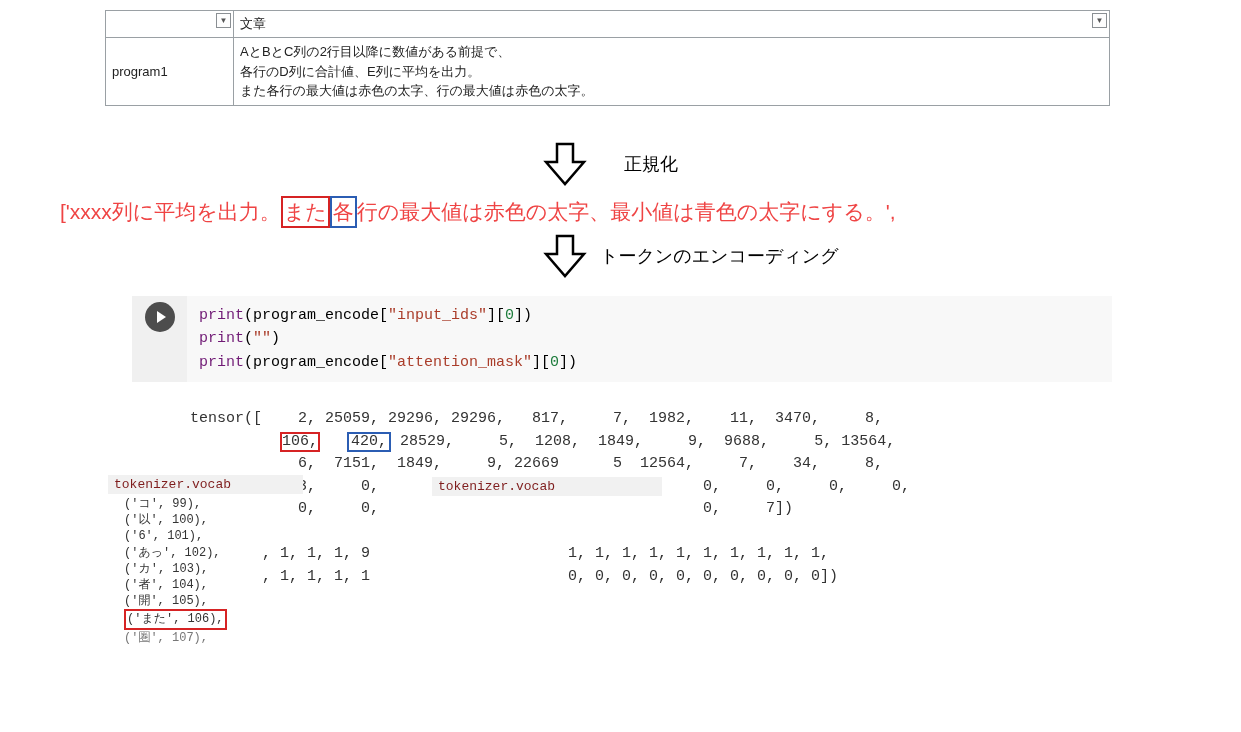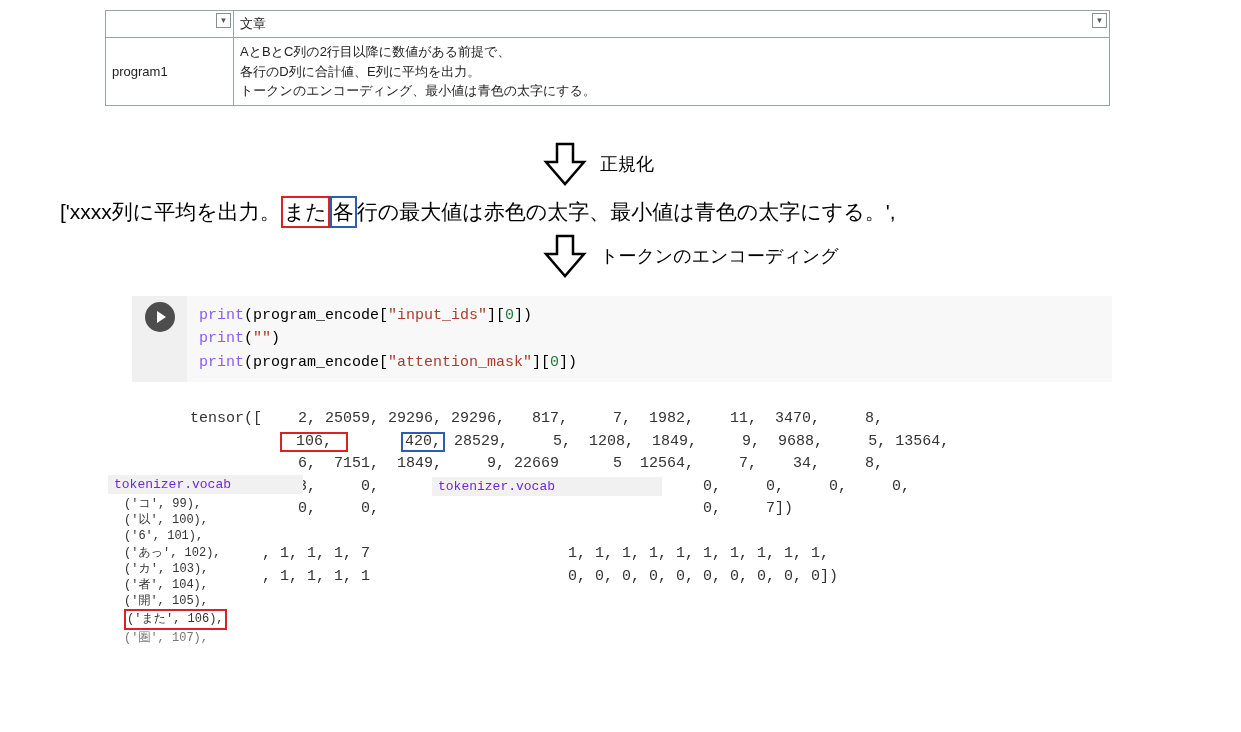--- a/index.html
+++ b/index.html
@@ -57,31 +57,31 @@
     color: #222;
   }
   .body-right { line-height: 1.5; margin-top: 22px; }
 
   .arrow-down {
     position: absolute;
     left: 540px;
   }
   .arrow-down.a1 { top: 142px; }
   .arrow-down.a2 { top: 234px; }
-  .arrow1-label { position: absolute; left: 600px; top: 152px; font-size: 18px; }
+  .arrow1-label { position: absolute; left: 624px; top: 152px; font-size: 18px; }
   .arrow2-label { position: absolute; left: 600px; top: 244px; font-size: 18px; font-family: Liberation Mono, monospace; }
 
   .arrow-svg { width: 50px; height: 44px; }
 
   .norm-line {
     position: absolute;
     left: 60px;
     top: 196px;
     font-size: 21px;
-    color: #000000;
+    color: #ef4444;
     white-space: nowrap;
   }
   .box-red { border: 2.5px solid #d62324; padding: 0 1px; display: inline-block; }
   .box-blue { border: 2.5px solid #2b5db3; padding: 0 1px; display: inline-block; }
 
   .code-block {
     position: absolute;
     left: 132px;
     top: 296px;
     width: 980px;
@@ -113,63 +113,62 @@
   .code-pre {
     background: #f8f8f8;
     flex: 1;
     margin: 0;
     padding: 8px 12px;
     font-family: "Consolas", "Courier New", monospace;
     font-size: 15px;
     line-height: 1.55;
     white-space: pre;
   }
-  .tok-fn { color: #8b5cf6; text-align: center; }
+  .tok-fn { color: #701a75; text-align: center; }
   .tok-str { color: #aa3d2a; }
   .tok-num { color: #1b7b3a; }
 
   .tensor-block {
     position: absolute;
     left: 190px;
     top: 408px;
     font-family: "Consolas", "Courier New", monospace;
     font-size: 15px;
     color: #333;
     white-space: pre;
     line-height: 1.5;
   }
   .tensor-block .hl-red {
     border: 2.5px solid #d62324;
     display: inline-block;
-    padding: 0 14px;
+    padding: 0 0;
     line-height: 1.1;
     text-align: right;
   }
   .tensor-block .hl-blue {
     border: 2.5px solid #2b5db3;
     display: inline-block;
     padding: 0 2px;
     line-height: 1.1;
-    margin-left: 26px;
   }
 
   .vocab-overlay {
     position: absolute;
     font-family: "Consolas","Courier New",monospace;
     font-size: 12px;
     color: #333;
     background: transparent;
   }
   .vocab-a { left: 108px; top: 475px; width: 195px; }
   .vocab-b { left: 432px; top: 477px; width: 230px; }
   .vocab-head {
     background: #f1f1f1;
     padding: 2px 6px;
     font-size: 13px;
-    color: #6d28d9;
+    color: #7f1d1d;
   }
   .vocab-list {
     padding: 2px 16px;
     line-height: 1.35;
     white-space: pre;
     font-size: 12px;
   }
   .vocab-list .hl-red-vocab {
     border: 2.5px solid #d62324;
     display: inline-block;
@@ -195,21 +194,21 @@
       <td class="hdr-right">
         <span>文章</span>
         <span class="dd-btn">▼</span>
       </td>
     </tr>
     <tr>
       <td class="body-left">program1</td>
       <td class="body-right">
         <div>AとBとC列の2行目以降に数値がある前提で、</div>
         <div>各行のD列に合計値、E列に平均を出力。</div>
-        <div>トークンのエンコーディング、最小値は青色の太字にする。</div>
+        <div>また各行の最大値は赤色の太字、行の最大値は赤色の太字。</div>
       </td>
     </tr>
   </tbody>
     </table>
 </div>
 
 <div class="arrow-down a1">
   <svg class="arrow-svg" viewBox="0 0 50 44">
     <path d="M17 2 H33 V20 H44 L25 42 L6 20 H17 Z" fill="#ffffff" stroke="#000" stroke-width="2.5"></path>
   </svg>
@@ -237,21 +236,21 @@
 <span class="tok-fn">print</span><span>(</span><span class="tok-str">""</span><span>)</span>
 <span class="tok-fn">print</span><span>(program_encode[</span><span class="tok-str">"attention_mask"</span><span>][</span><span class="tok-num">0</span><span>])</span></pre>
 </div>
 
 <div class="tensor-block"><span>tensor([    2, 25059, 29296, 29296,   817,     7,  1982,    11,  3470,     8,</span>
 <span>          </span><span class="hl-red">106,</span><span>   </span><span class="hl-blue">420,</span><span> 28529,     5,  1208,  1849,     9,  9688,     5, 13564,</span>
 <span>            6,  7151,  1849,     9, 22669      5  12564,     7,    34,     8,</span>
 <span>            3,     0,                                    0,     0,     0,     0,</span>
 <span>            0,     0,                                    0,     7])</span>
 <span></span>
-<span>        , 1, 1, 1, 7                      1, 1, 1, 1, 1, 1, 1, 1, 1, 1,</span>
+<span>        , 1, 1, 1, 9                      1, 1, 1, 1, 1, 1, 1, 1, 1, 1,</span>
 <span>        , 1, 1, 1, 1                      0, 0, 0, 0, 0, 0, 0, 0, 0, 0])</span></div>
 
 <div class="vocab-overlay vocab-a">
   <div class="vocab-head">tokenizer.vocab</div>
   <div class="vocab-list"><span>('コ', 99),</span>
 <span>('以', 100),</span>
 <span>('6', 101),</span>
 <span>('あっ', 102),</span>
 <span>('カ', 103),</span>
 <span>('者', 104),</span>

